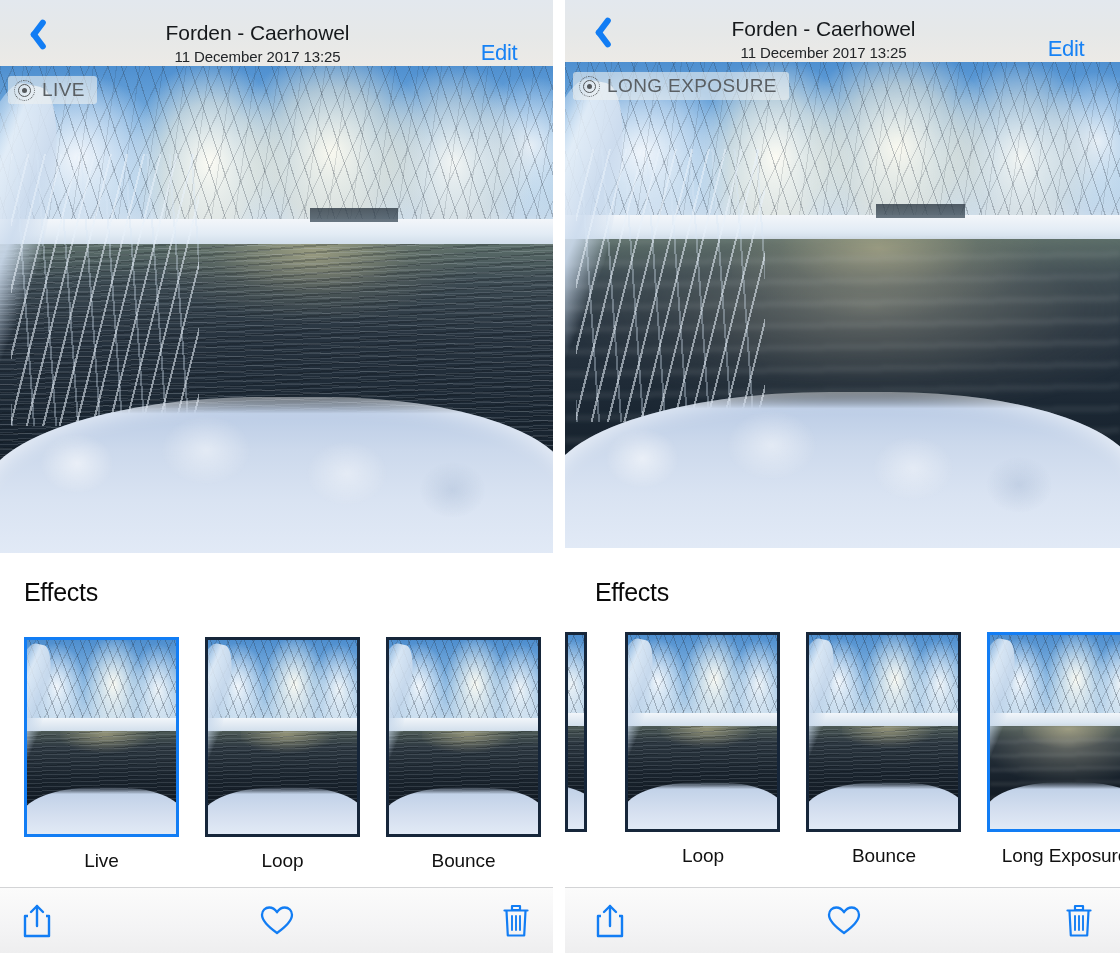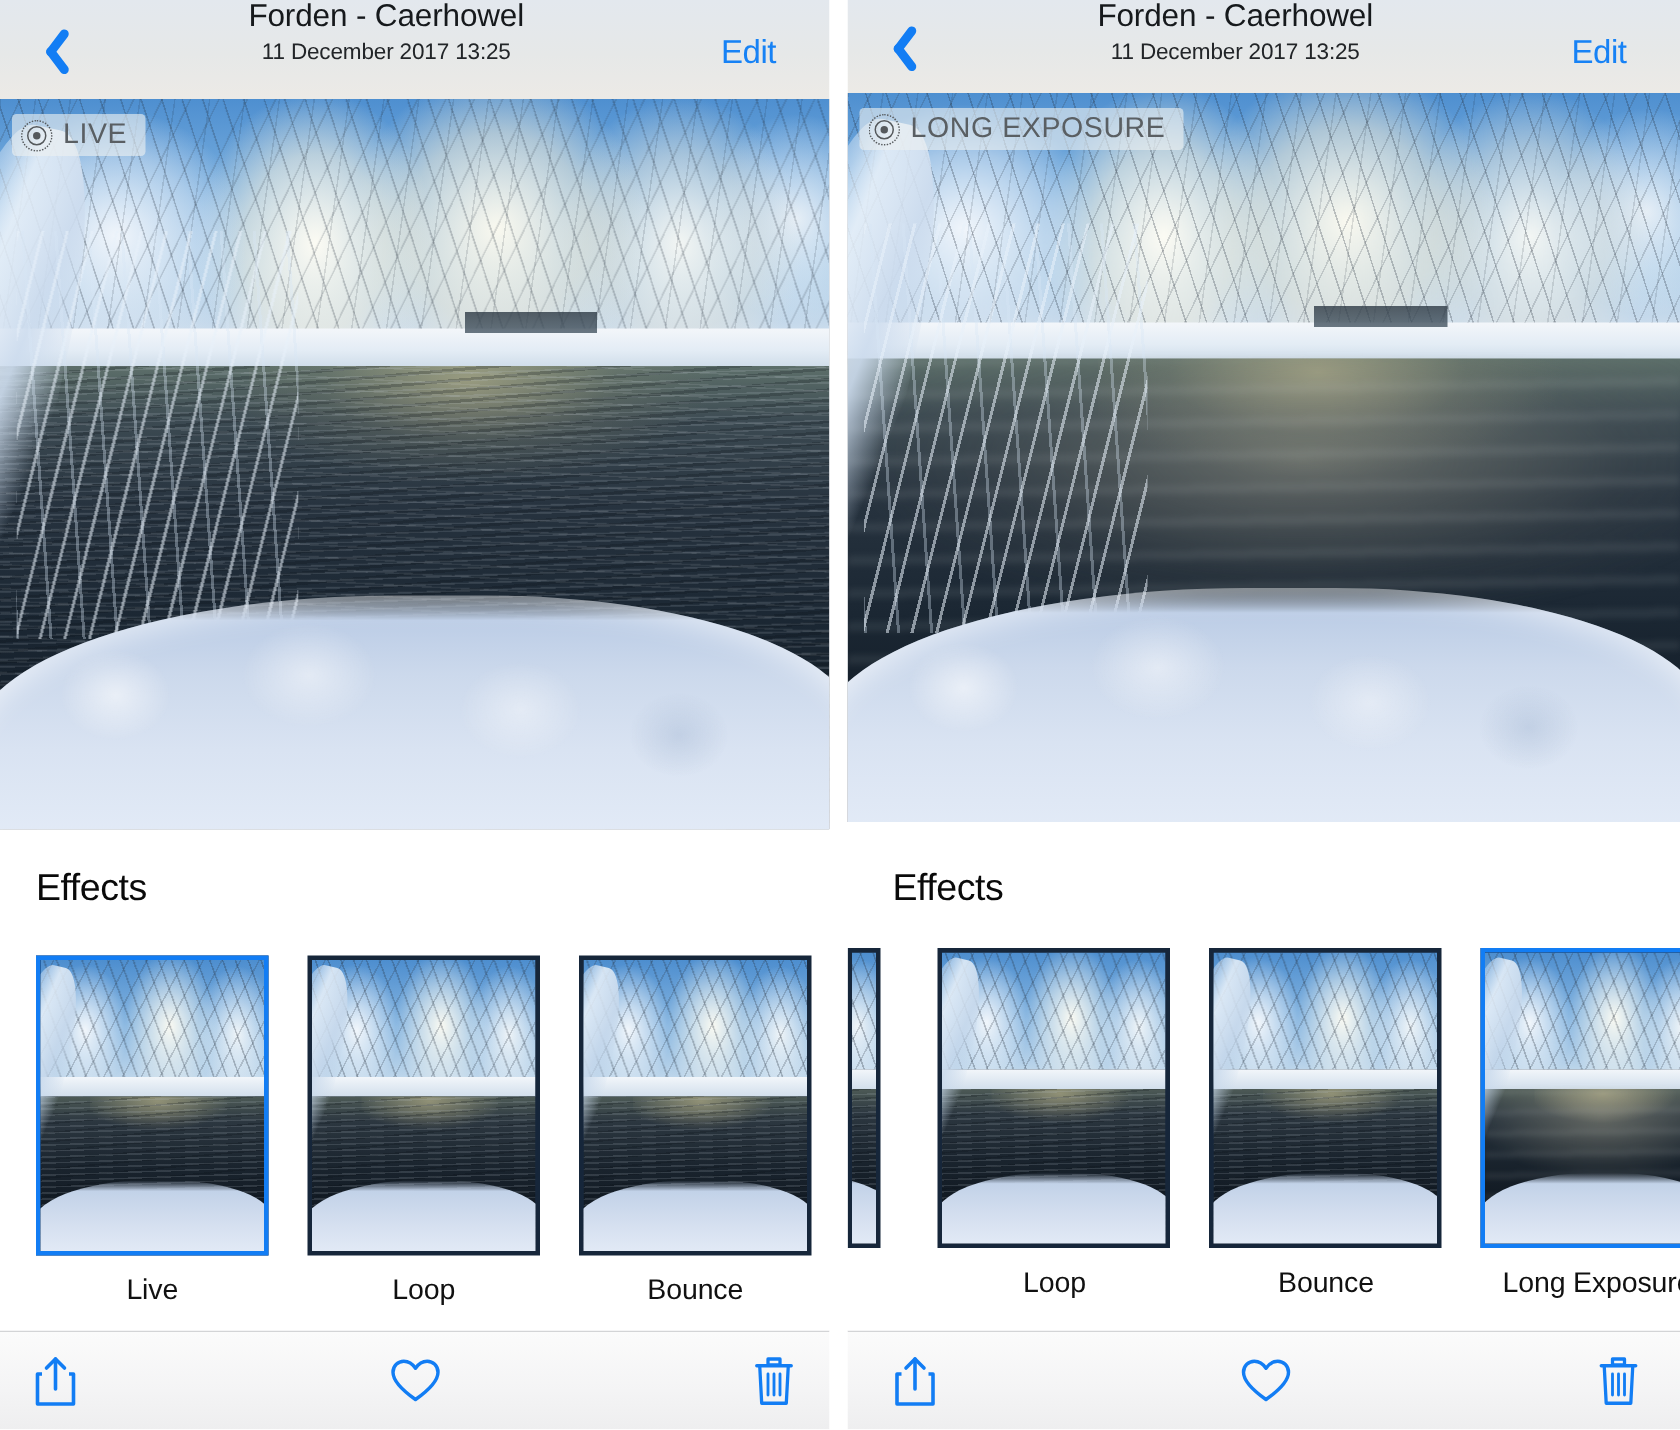--- a/index.html
+++ b/index.html
@@ -14,21 +14,21 @@
   
   .panel{ position:relative; height:953px; background:#fff; overflow:hidden; display:flex; flex-direction:column; }
   .panel.left { width:553px; }
   .gap      { width:12px; height:953px; background:#ffffff; }
   .panel.right{ width:555px; }
 
   
   .navbar{
     position:relative; height:66px; flex:0 0 66px;
     background:linear-gradient(180deg,#e3e8ee 0%,#e6e8e8 55%,#eceae6 100%);
-    display:flex; align-items:flex-start;
+    display:flex; align-items:flex-end;
   }
   .panel.right .navbar{ height:62px; flex:0 0 62px; }
   .nav-back{
     width:62px; height:100%; display:flex; align-items:center; justify-content:center;
     cursor:pointer;
   }
   .chev{ width:22px; height:34px; position:relative; }
   .chev:before,.chev:after{
     content:""; position:absolute; left:9px; width:6px; height:21px;
     background:#127df4; border-radius:3px;

